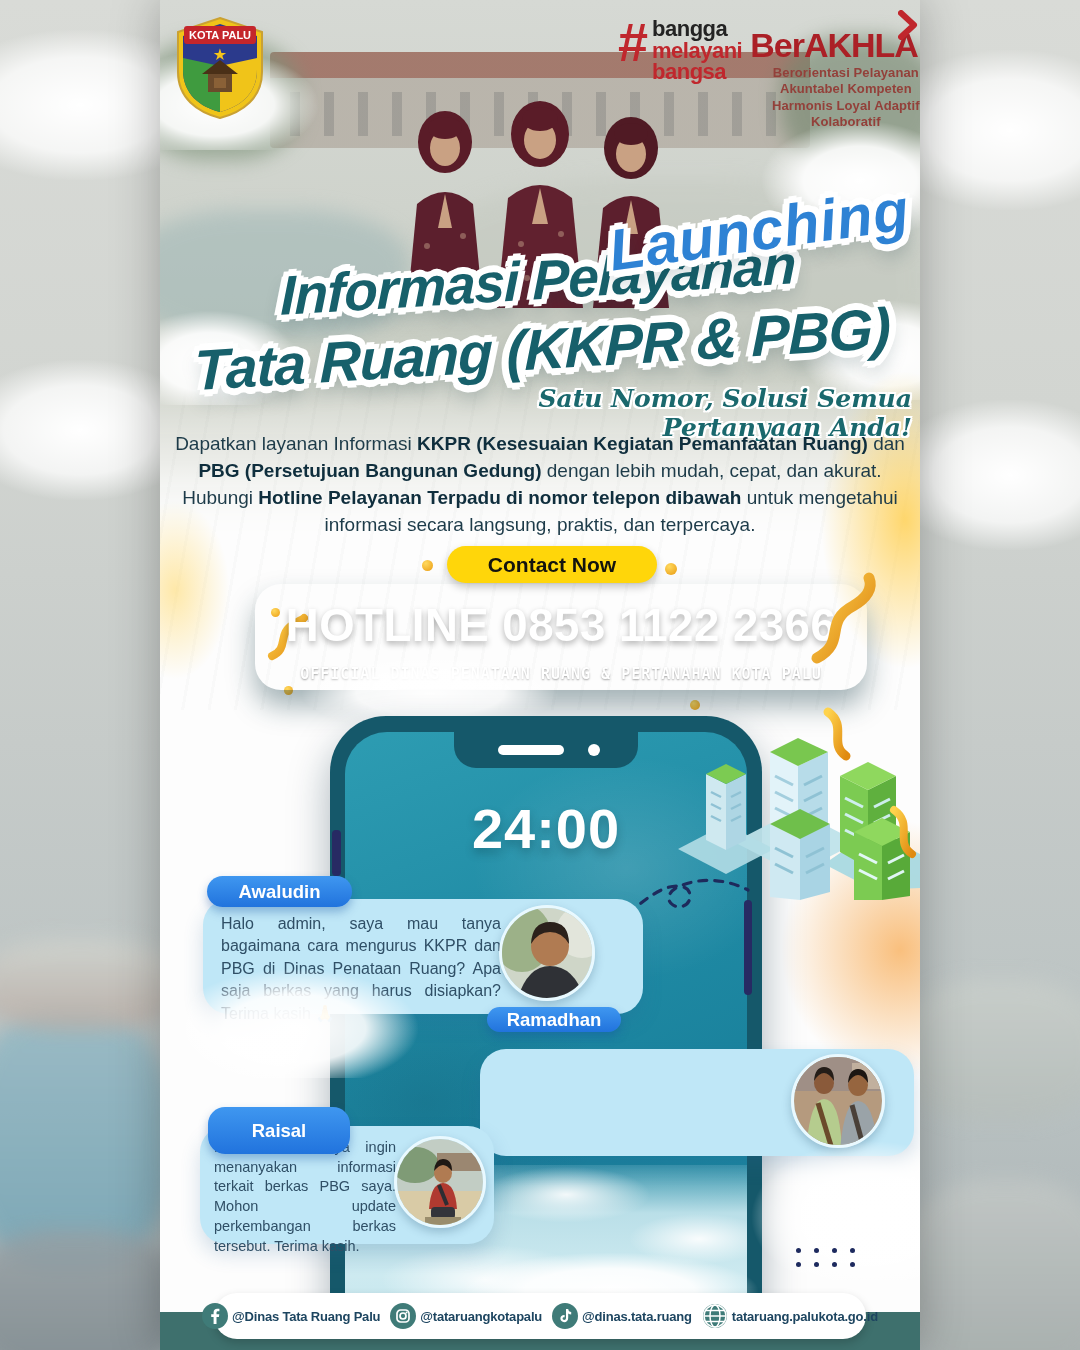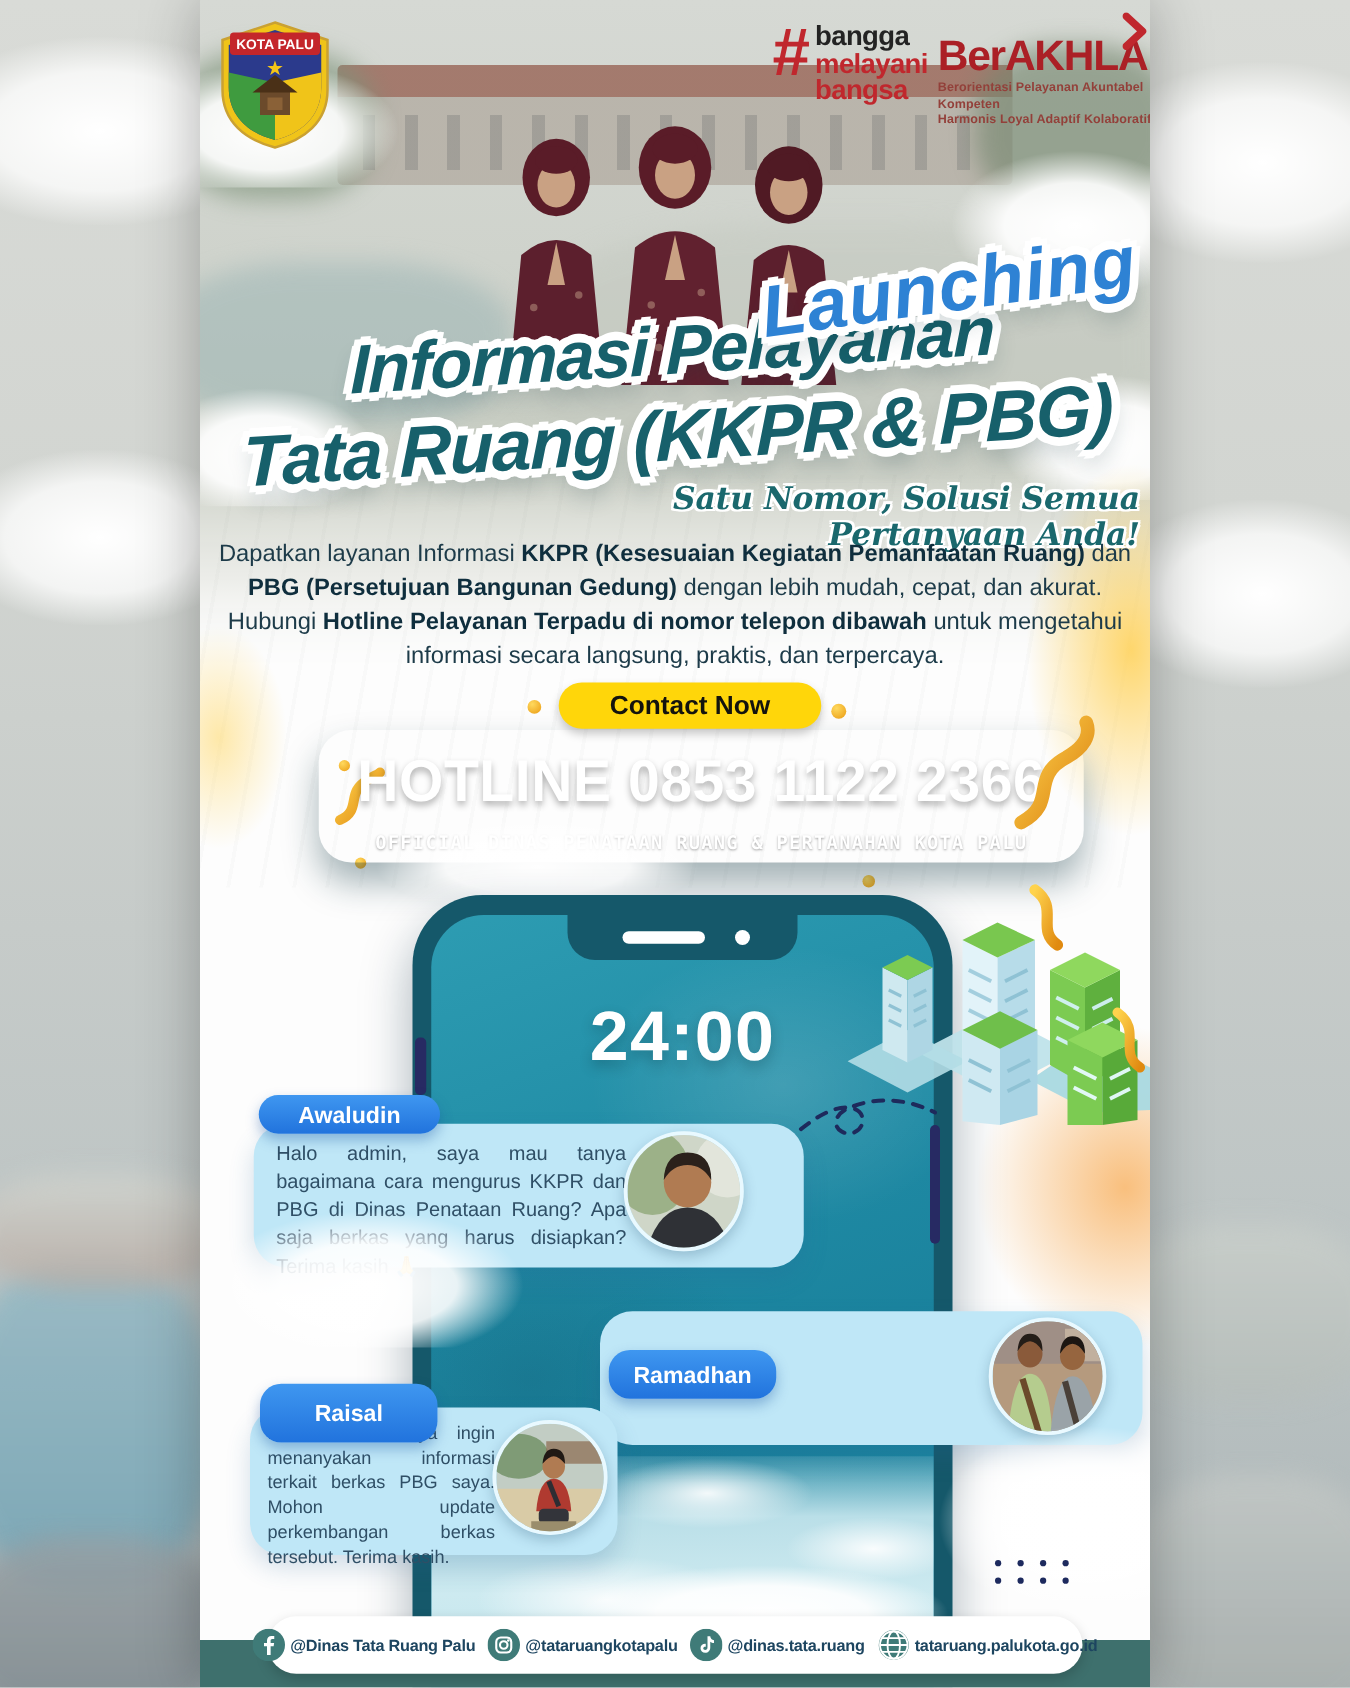--- a/index.html
+++ b/index.html
@@ -25,21 +25,21 @@
     background:repeating-linear-gradient(100deg, rgba(90,100,95,.05) 0 3px, rgba(0,0,0,0) 3px 26px); }
   .cloud { position:absolute; background:radial-gradient(ellipse at 50% 55%, #ffffff 0%, rgba(255,255,255,.9) 40%, rgba(255,255,255,0) 70%); }
 
   .glow { position:absolute; border-radius:50%; }
   .confetti-dot { position:absolute; border-radius:50%; background:radial-gradient(circle at 35% 30%, #ffd95e, #eb9c12); }
 
   
   .hashtag-symbol { font-size:54px; font-weight:800; color:#c0272d; line-height:.9; }
   .hashtag-words { display:flex; flex-direction:column; line-height:.98; font-weight:800; font-size:22px; letter-spacing:-.5px; }
   .berakhlak-title { font-size:34px; font-weight:800; color:#ab2026; letter-spacing:-1px; line-height:1; }
-  .berakhlak-sub { font-size:10px; font-weight:700; color:#93403a; line-height:1.25; letter-spacing:.1px; }
+  .berakhlak-sub { font-size:13px; font-weight:700; color:#93403a; line-height:1.25; letter-spacing:.1px;text-align:center; }
 
   
   .outline-big { text-shadow:
     -7px 0 0 #fff,7px 0 0 #fff,0 -7px 0 #fff,0 7px 0 #fff,
     -5px -5px 0 #fff,5px -5px 0 #fff,-5px 5px 0 #fff,5px 5px 0 #fff,
     -4px 0 0 #fff,4px 0 0 #fff,0 -4px 0 #fff,0 4px 0 #fff,
     -3px -3px 0 #fff,3px -3px 0 #fff,-3px 3px 0 #fff,3px 3px 0 #fff,
     0 12px 18px rgba(25,60,70,.35); }
   .outline-small { text-shadow:
     -2px 0 0 #fff,2px 0 0 #fff,0 -2px 0 #fff,0 2px 0 #fff,
@@ -379,21 +379,21 @@
           <ellipse cx="80" cy="24" rx="26" ry="26" fill="#e3e7dd" opacity=".9"></ellipse>
           <ellipse cx="48" cy="38" rx="19" ry="20" fill="#b07b52"></ellipse>
           <path d="M29,36 Q30,14 48,14 Q67,14 67,36 Q60,24 48,24 Q36,24 29,36Z" fill="#2b211b"></path>
           <path d="M14,96 Q24,58 48,58 Q74,58 84,96 Z" fill="#2f3136"></path>
         </svg>
       </div>
     </div>
 
     <div class="cloud" style="left:10px; top:968px; width:250px; height:110px; z-index:32;"></div>
 
-    <div class="chat-pill" style="left:327px; top:1080px; width:134px; height:39px;">
+    <div class="chat-pill" style="left:327px; top:1007px; width:134px; height:25px;">
       <span>Ramadhan</span>
     </div>
     <div class="chat-bubble" style="left:320px; top:1049px; width:434px; height:107px;">
       <div class="chat-avatar" style="left:311px; top:5px; width:94px; height:94px;">
         <svg width="94" height="94" viewBox="0 0 94 94">
           <rect width="94" height="94" fill="#b59a7e"></rect>
           <rect x="0" y="0" width="94" height="34" fill="#9f8f86"></rect>
           <rect x="58" y="6" width="30" height="26" fill="#c9b8a4" opacity=".8"></rect>
           <ellipse cx="30" cy="26" rx="10" ry="11" fill="#8a5a3a"></ellipse>
           <path d="M20,24 Q21,10 30,10 Q40,10 40,24 Q35,16 30,16 Q25,16 20,24Z" fill="#241d18"></path>

